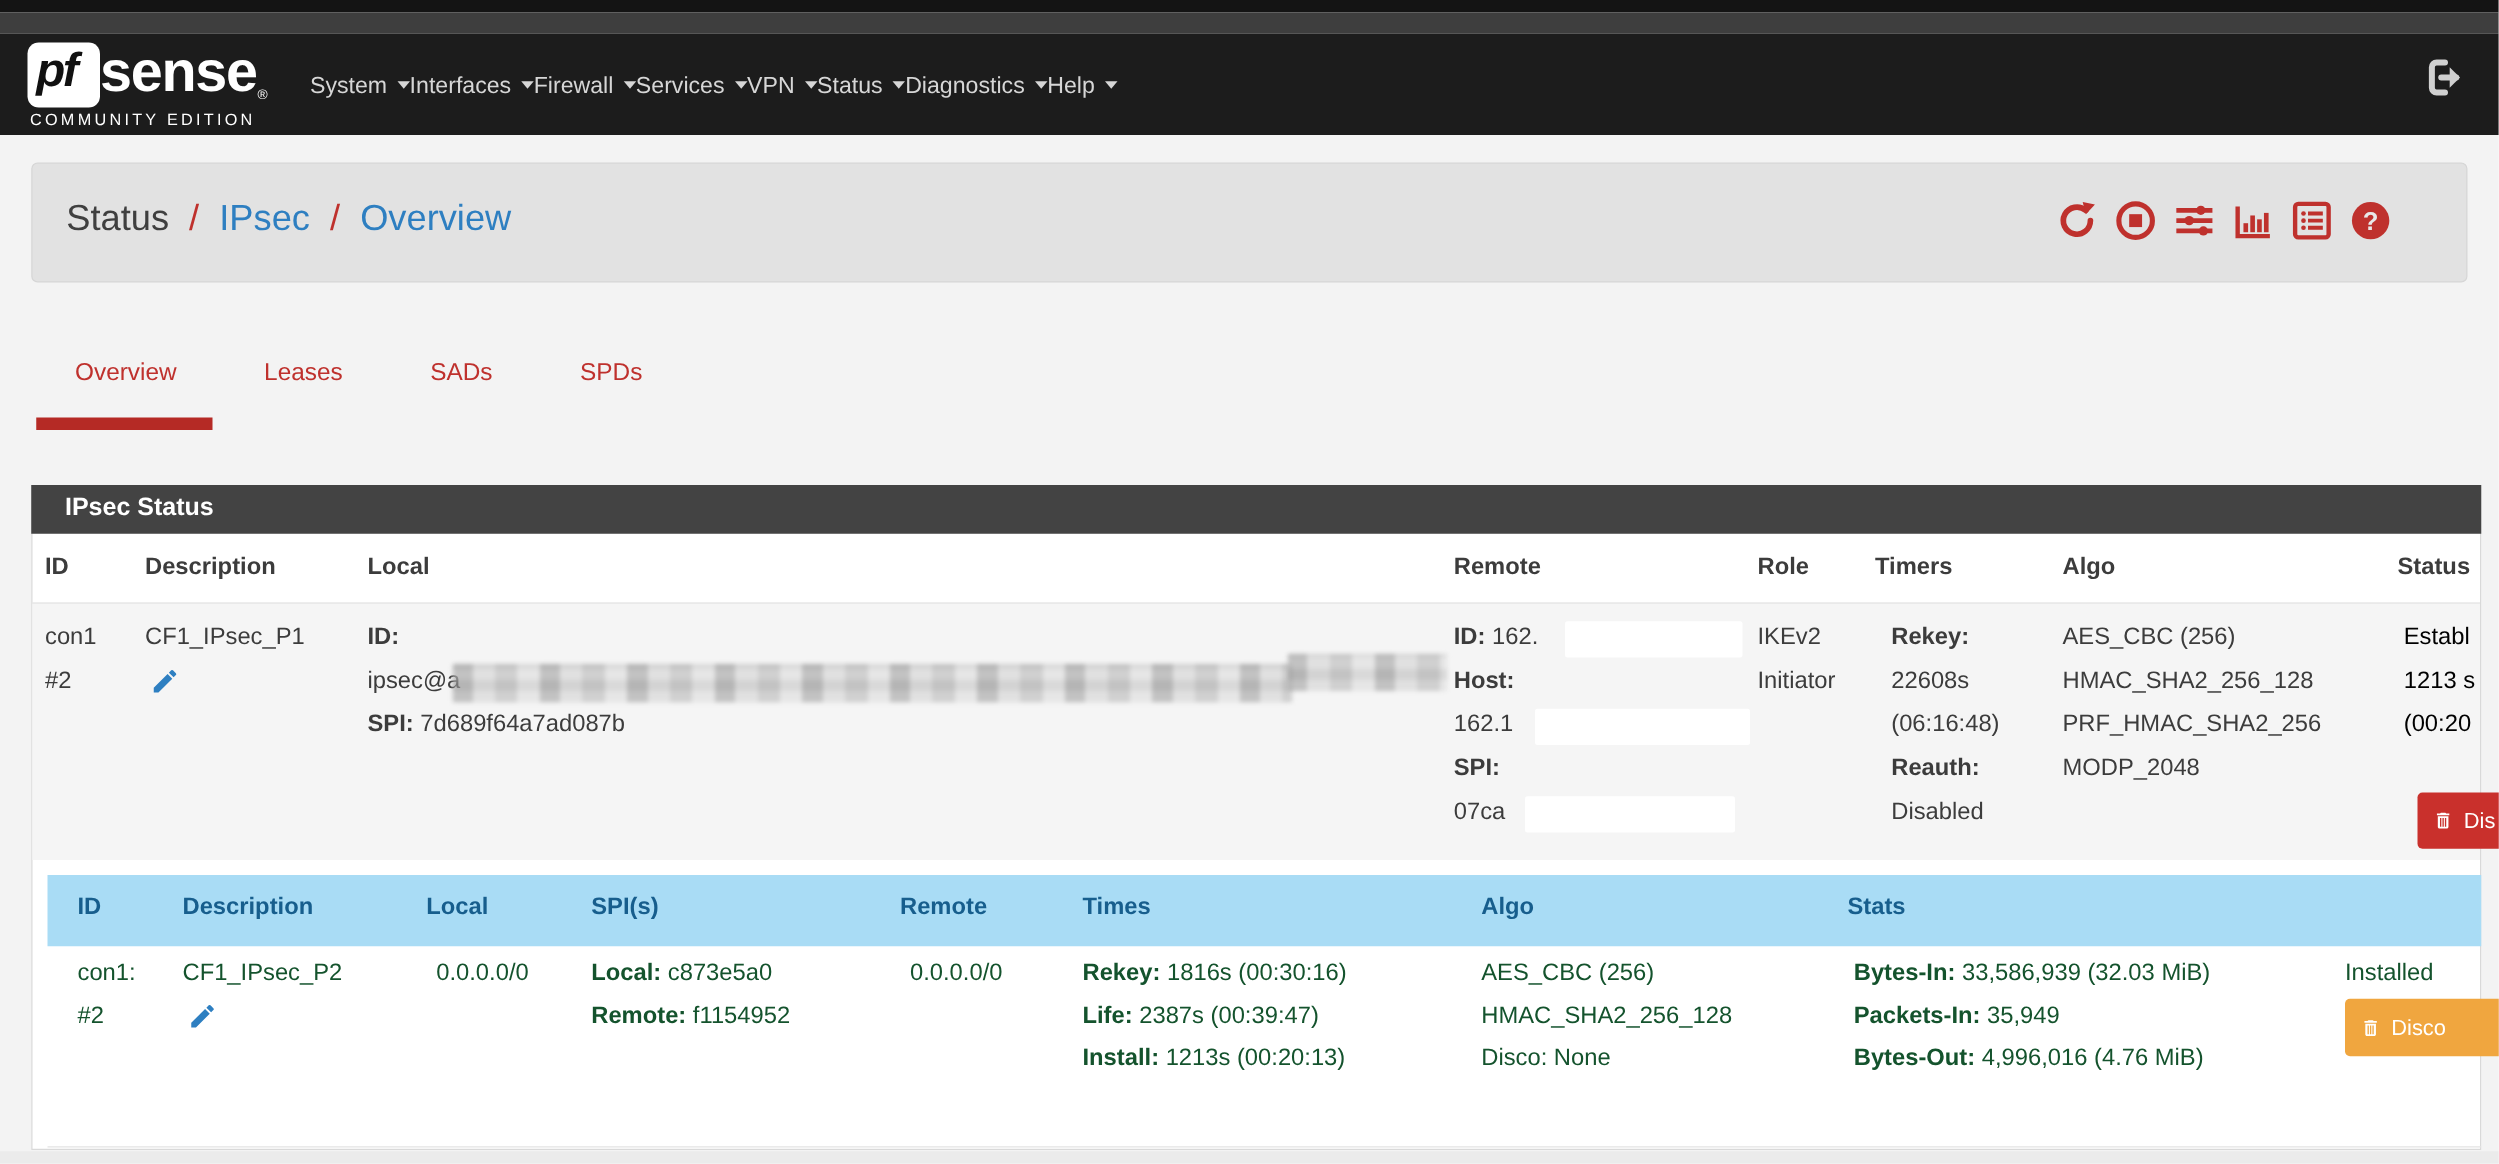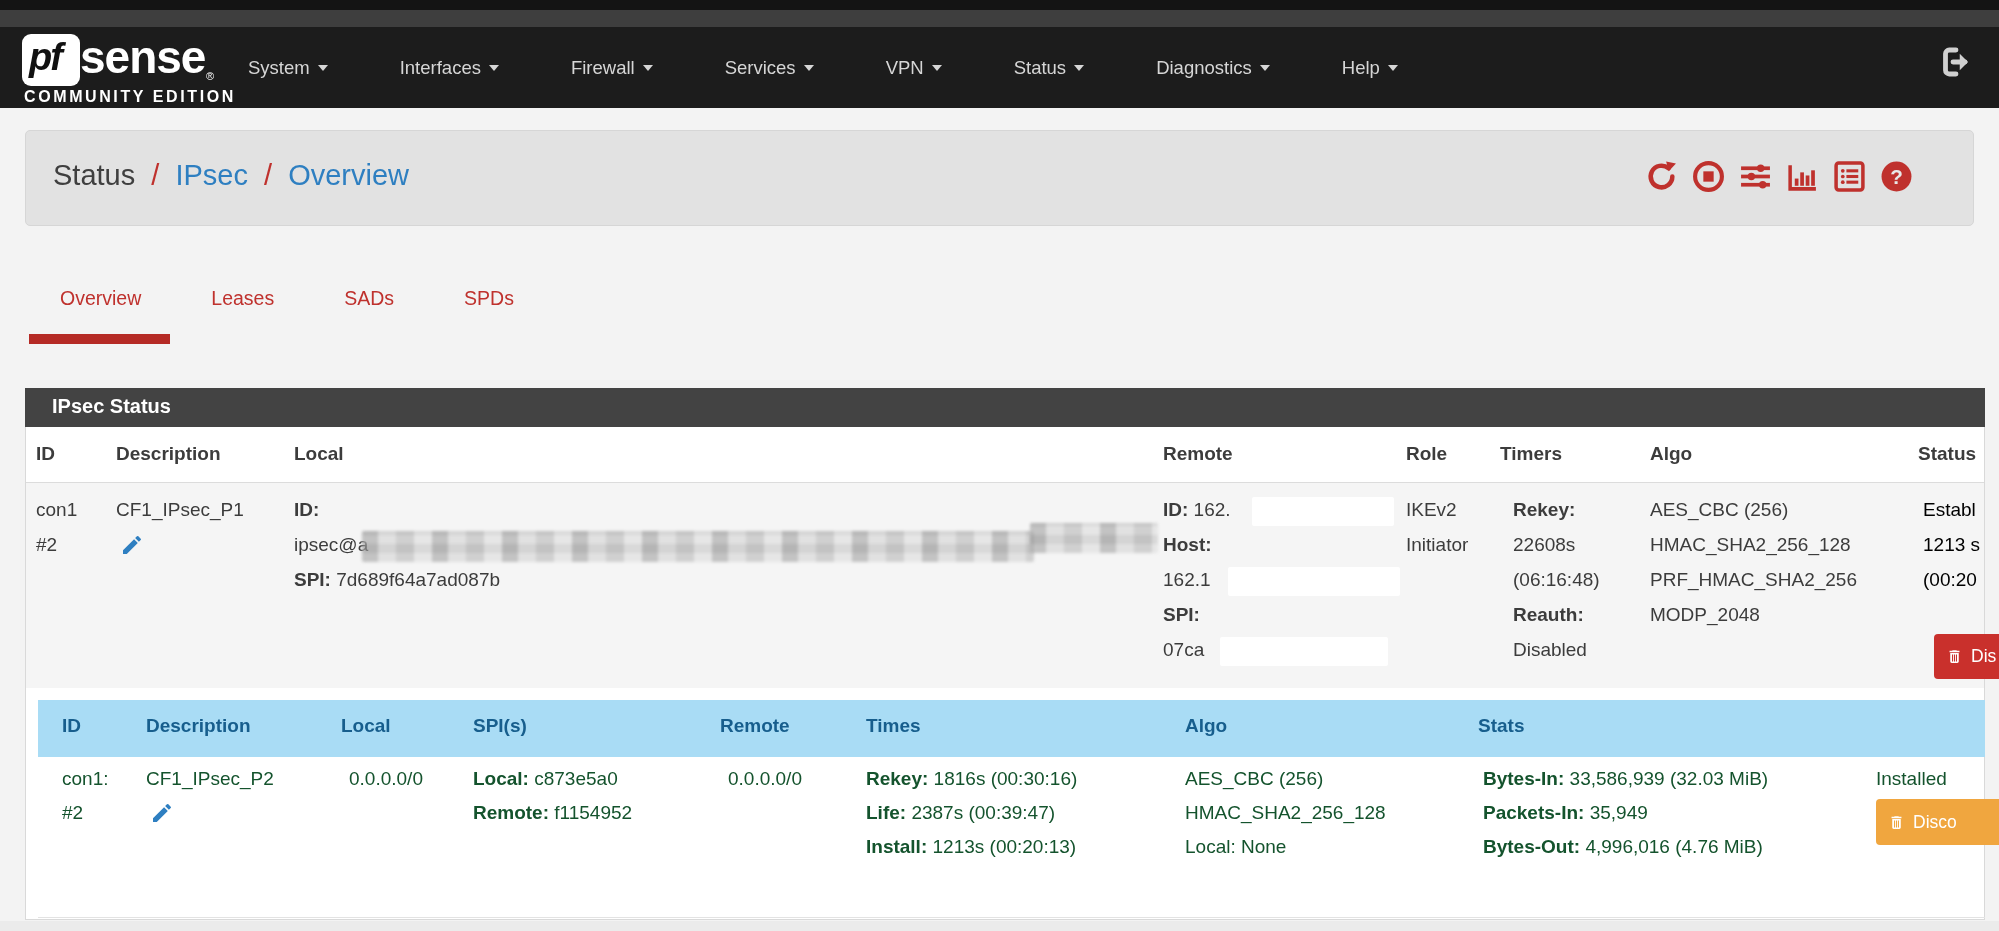--- a/index.html
+++ b/index.html
@@ -14,22 +14,22 @@
 
   
   .strip-top { left:0; top:0; width:1999px; height:10px; background:#141414; }
   .strip-mid { left:0; top:10px; width:1999px; height:17px; background:#3e3e3e; }
   .navbar    { left:0; top:27px; width:1999px; height:81px; background:#1c1c1c; }
   .logo { left:22px; top:30px; width:220px; height:72px; cursor:pointer; }
   .logo-box { position:absolute; left:0; top:4px; width:58px; height:52px; background:#fff; border-radius:9px; }
   .logo-pf { position:absolute; left:7px; top:6px; font-size:38px; font-weight:bold; font-style:italic; color:#111; letter-spacing:-2px; }
   .logo-sense { position:absolute; left:58px; top:0px; font-size:46px; font-weight:bold; color:#fff; letter-spacing:-1px; }
   .logo-reg { position:absolute; left:184px; top:40px; font-size:11px; color:#fff; }
-  .logo-sub { position:absolute; left:2px; top:58px; font-size:16px; font-weight:bold; color:#fff; letter-spacing:2.6px; }
-  .nav-menu { left:248px; top:27px; height:81px; display:flex; align-items:center; gap:72px; list-style:none; }
+  .logo-sub { position:absolute; left:2px; top:58px; font-size:13px; font-weight:normal; color:#fff; letter-spacing:2.6px; }
+  .nav-menu { left:248px; top:27px; height:81px; display:flex; align-items:center; list-style:none; }
   .nav-item { color:#d6d6d6; font-size:18.5px; cursor:pointer; white-space:nowrap; display:flex; align-items:center; gap:8px; }
   .caret { width:0; height:0; border-left:5px solid transparent; border-right:5px solid transparent; border-top:6px solid #d6d6d6; display:inline-block; }
   .logout { left:1938px; top:44px; width:36px; height:36px; cursor:pointer; }
 
   
   .crumb-bar { left:25px; top:130px; width:1949px; height:96px; background:#e2e2e2; border:1px solid #d6d6d6; border-radius:5px; }
   .crumb-text { position:absolute; left:27px; top:28px; font-size:29px; }
   .crumb-sec { color:#3f3f3f; }
   .crumb-sep { color:#bf312d; padding:0 8px; }
   .crumb-link { color:#2e7fc1; cursor:pointer;margin-top:20px; }
@@ -306,21 +306,21 @@
 
 <div class="ccell" style="left:866px">
   <div><b>Rekey:</b> <span>1816s (00:30:16)</span></div>
   <div><b>Life:</b> <span>2387s (00:39:47)</span></div>
   <div><b>Install:</b> <span>1213s (00:20:13)</span></div>
 </div>
 
 <div class="ccell" style="left:1185px">
   <div>AES_CBC (256)</div>
   <div>HMAC_SHA2_256_128</div>
-  <div>Local: None</div>
+  <div>Disco: None</div>
 </div>
 
 <div class="ccell" style="left:1483px">
   <div><b>Bytes-In:</b> <span>33,586,939 (32.03 MiB)</span></div>
   <div><b>Packets-In:</b> <span>35,949</span></div>
   <div><b>Bytes-Out:</b> <span>4,996,016 (4.76 MiB)</span></div>
 </div>
 
 <div class="ccell" style="left:1876px">
   <div>Installed</div>

